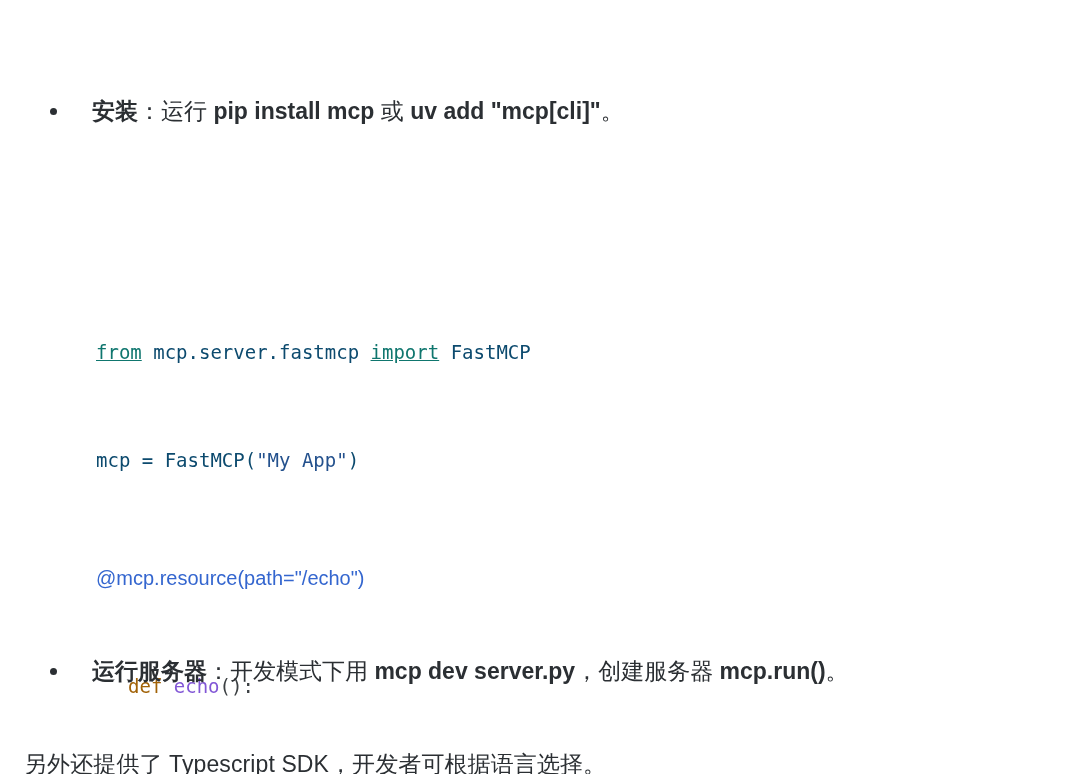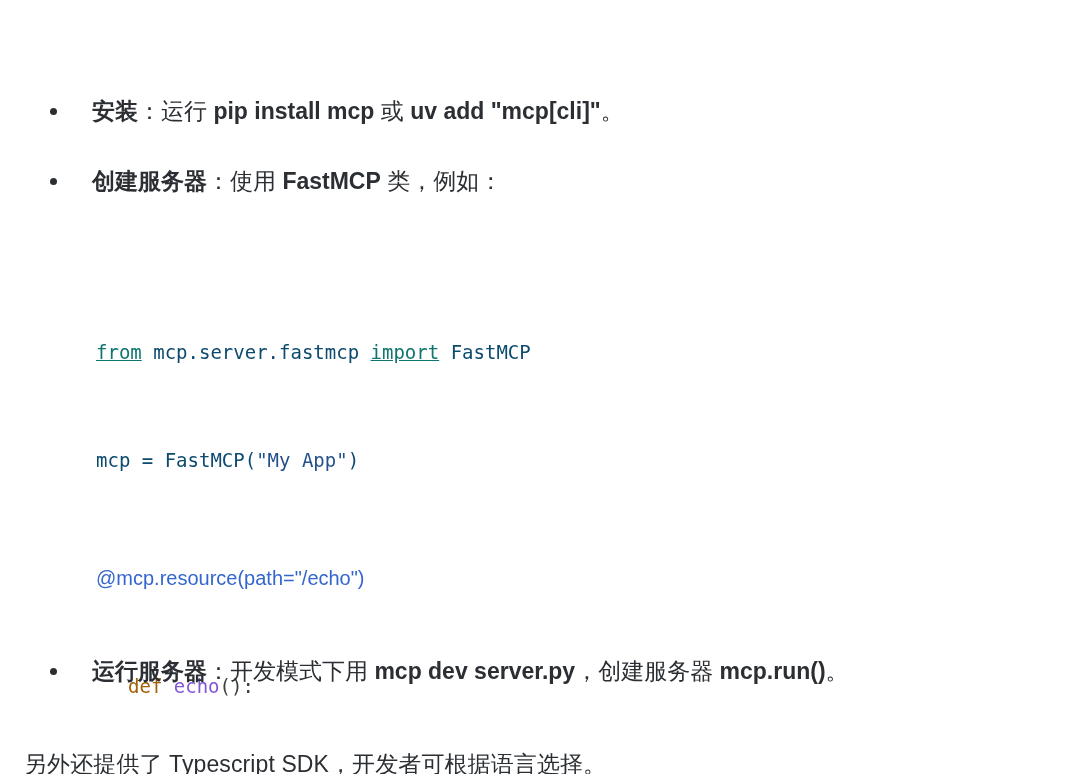--- a/index.html
+++ b/index.html
@@ -102,24 +102,20 @@
 <body>
 
 <div class="page">
 
 
   <div class="bullet b1">
     <span class="dot"></span>
     <span class="btext"><strong>安装</strong><span>：</span><span>运行 </span><span class="code-inline">pip install mcp</span><span> 或 </span><span class="code-inline">uv add "mcp[cli]"</span><span>。</span></span>
   </div>
 
-  <div class="bullet b2">
-    <span class="dot"></span>
-    <span class="btext"><strong>创建服务器</strong><span>：</span><span>使用 </span><span class="code-inline">FastMCP</span><span> 类，例如：</span></span>
-  </div>
 
   <div class="codeblock cb1">
     <div><span class="kw">from</span><span class="plain"> mcp.server.fastmcp </span><span class="kw">import</span><span class="plain"> FastMCP</span></div>
     <div><span class="plain">mcp = FastMCP(</span><span class="str">"My App"</span><span class="plain">)</span></div>
   </div>
 
 
   <div class="codeblock cb2">
     <div><span class="deco">@mcp.resource(path="/echo")</span></div>
     <div><span class="kw2 mono">def</span><span class="mono plain"> </span><span class="fn mono">echo</span><span class="punc mono">():</span></div>

